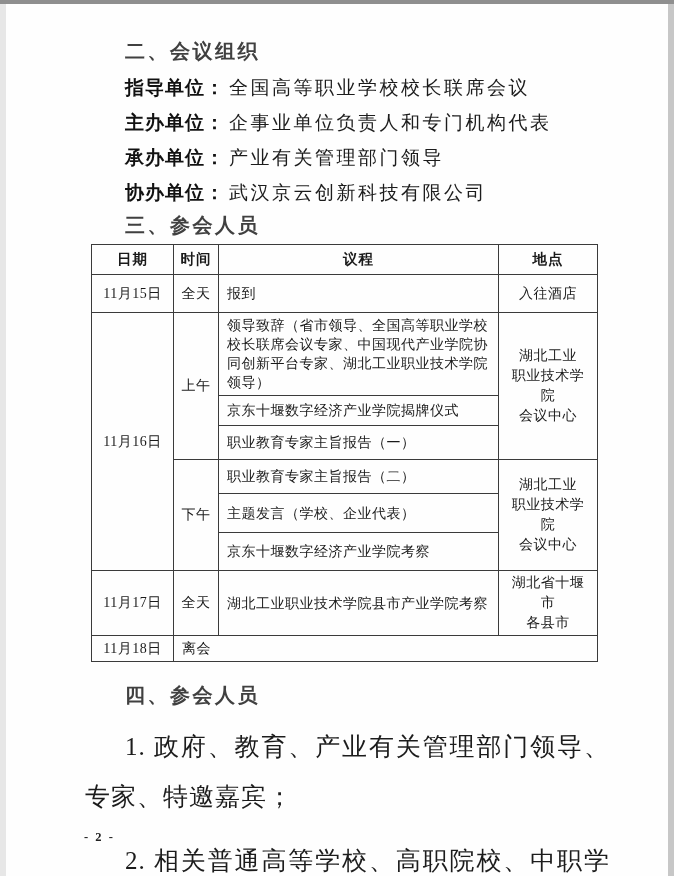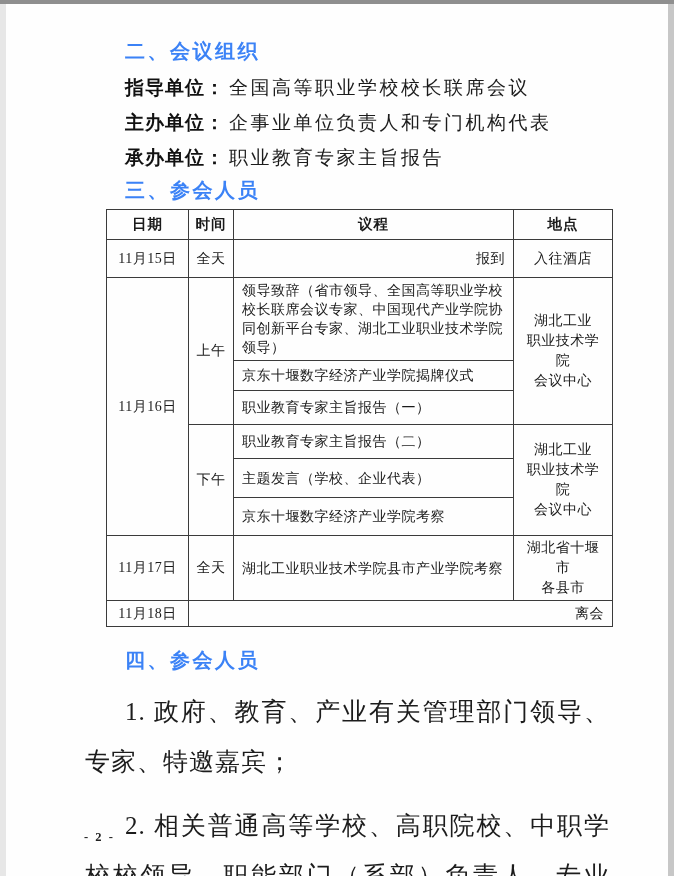--- a/index.html
+++ b/index.html
@@ -32,57 +32,57 @@
     position: absolute; inset: 0;
     padding: 30px 64px 0 85px;
   }
   .section-heading {
     font-family: "Liberation Sans", sans-serif;
     font-weight: bold;
     font-size: 20px;
     letter-spacing: 2.5px;
     line-height: 26px;
     margin: 8px 0 0 40px;
-    color: #3b82f6;
+    color: #404040;
   }
   .org-list { margin: 6px 0 0 40px; }
   .org-line { line-height: 35px; font-size: 19px; white-space: nowrap; }
   .org-label {
     font-family: "Liberation Sans", sans-serif;
     font-weight: bold;
     letter-spacing: 1px;
     color: #111;
   }
   .org-value { letter-spacing: 2.5px; padding-left: 4px; }
 
   .heading-schedule { margin-top: 2px; }
 
   table.schedule {
     border-collapse: collapse;
     table-layout: fixed;
     width: 506px;
-    margin: 6px 0 0 21px;
+    margin: 6px 0 0 6px;
     font-size: 14px;
     letter-spacing: 0.5px;
     color: #1a1a1a;
   }
   table.schedule th, table.schedule td {
     border: 1.6px solid #3b3b3b;
     vertical-align: middle;
     padding: 2px 6px;
     text-align: center;
   }
   table.schedule th {
     font-family: "Liberation Sans", sans-serif;
     font-weight: bold;
     font-size: 14.5px;
     letter-spacing: 1px;
   }
   table.schedule td.agenda { text-align: left; padding: 3px 8px; line-height: 19px; }
-  table.schedule td.agenda.center { text-align: right; }
+  table.schedule td.agenda.center { text-align: left; }
   table.schedule td.loc { white-space: pre-line; line-height: 20px; }
 
   .participants { margin-top: 14px; }
   .participants .para {
     font-size: 25px;
     line-height: 50px;
     letter-spacing: 1px;
     text-align: justify;
     text-indent: 40px;
     margin-top: 14px;
@@ -112,21 +112,24 @@
     <div class="section-heading">二、会议组织</div>
 
     <div class="org-list">
       <p class="org-line">
         <span class="org-label">指导单位：</span><span class="org-value">全国高等职业学校校长联席会议</span>
       </p>
       <p class="org-line">
         <span class="org-label">主办单位：</span><span class="org-value">企事业单位负责人和专门机构代表</span>
       </p>
       <p class="org-line">
-        <span class="org-label">承办单位：</span><span class="org-value">职业教育专家主旨报告</span>
+        <span class="org-label">承办单位：</span><span class="org-value">产业有关管理部门领导</span>
+      </p>
+      <p class="org-line">
+        <span class="org-label">协办单位：</span><span class="org-value">武汉京云创新科技有限公司</span>
       </p>
     </div>
 
     <div class="section-heading heading-schedule">三、参会人员</div>
 
     <table class="schedule">
       <colgroup>
         <col style="width:82px">
           <col style="width:45px">
           <col style="width:280px">

